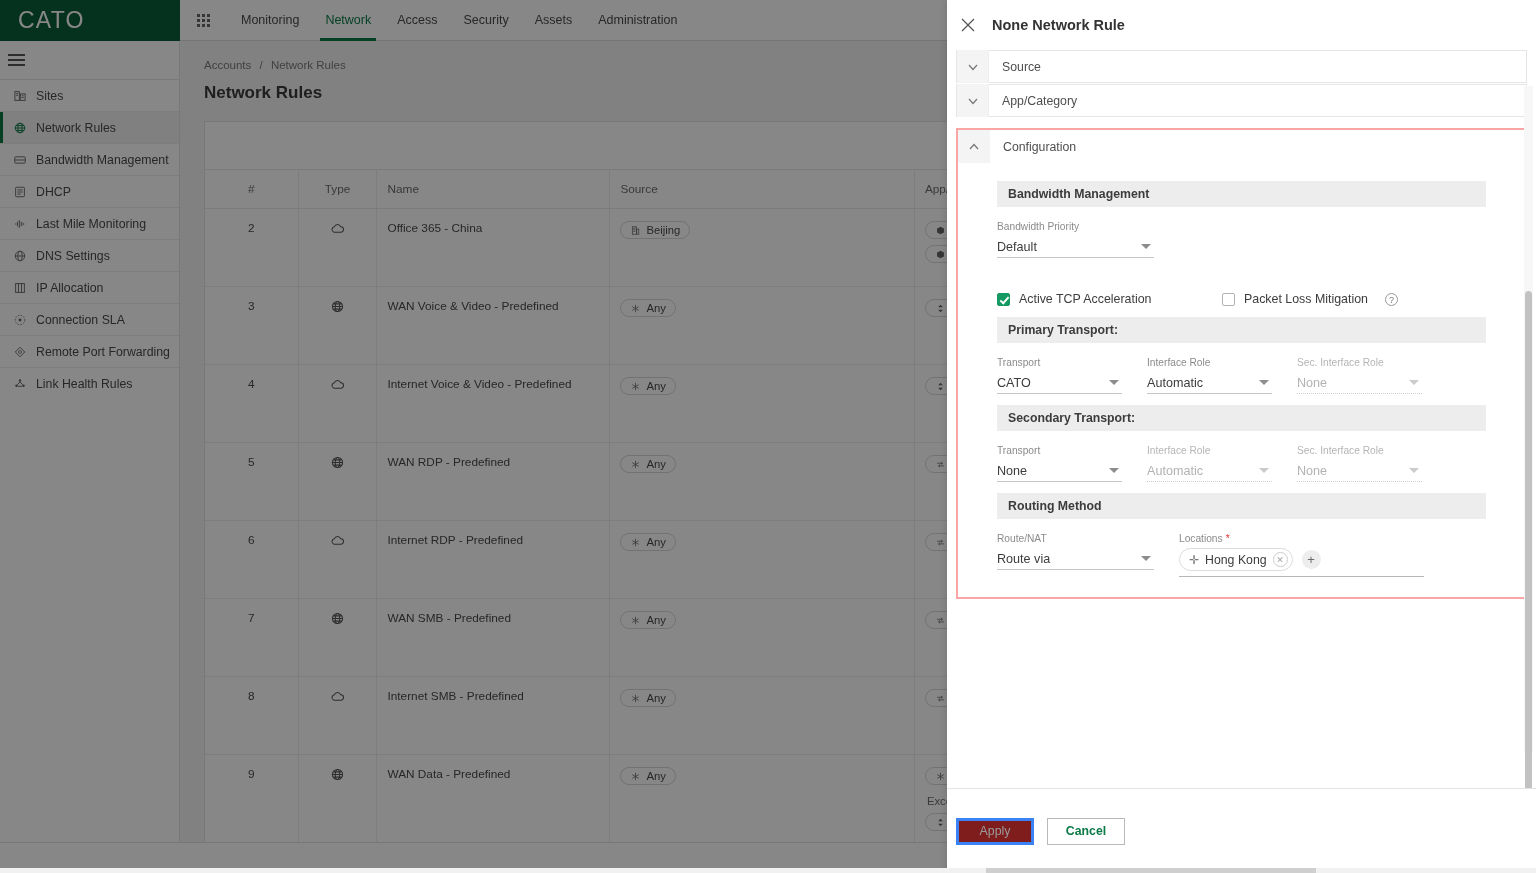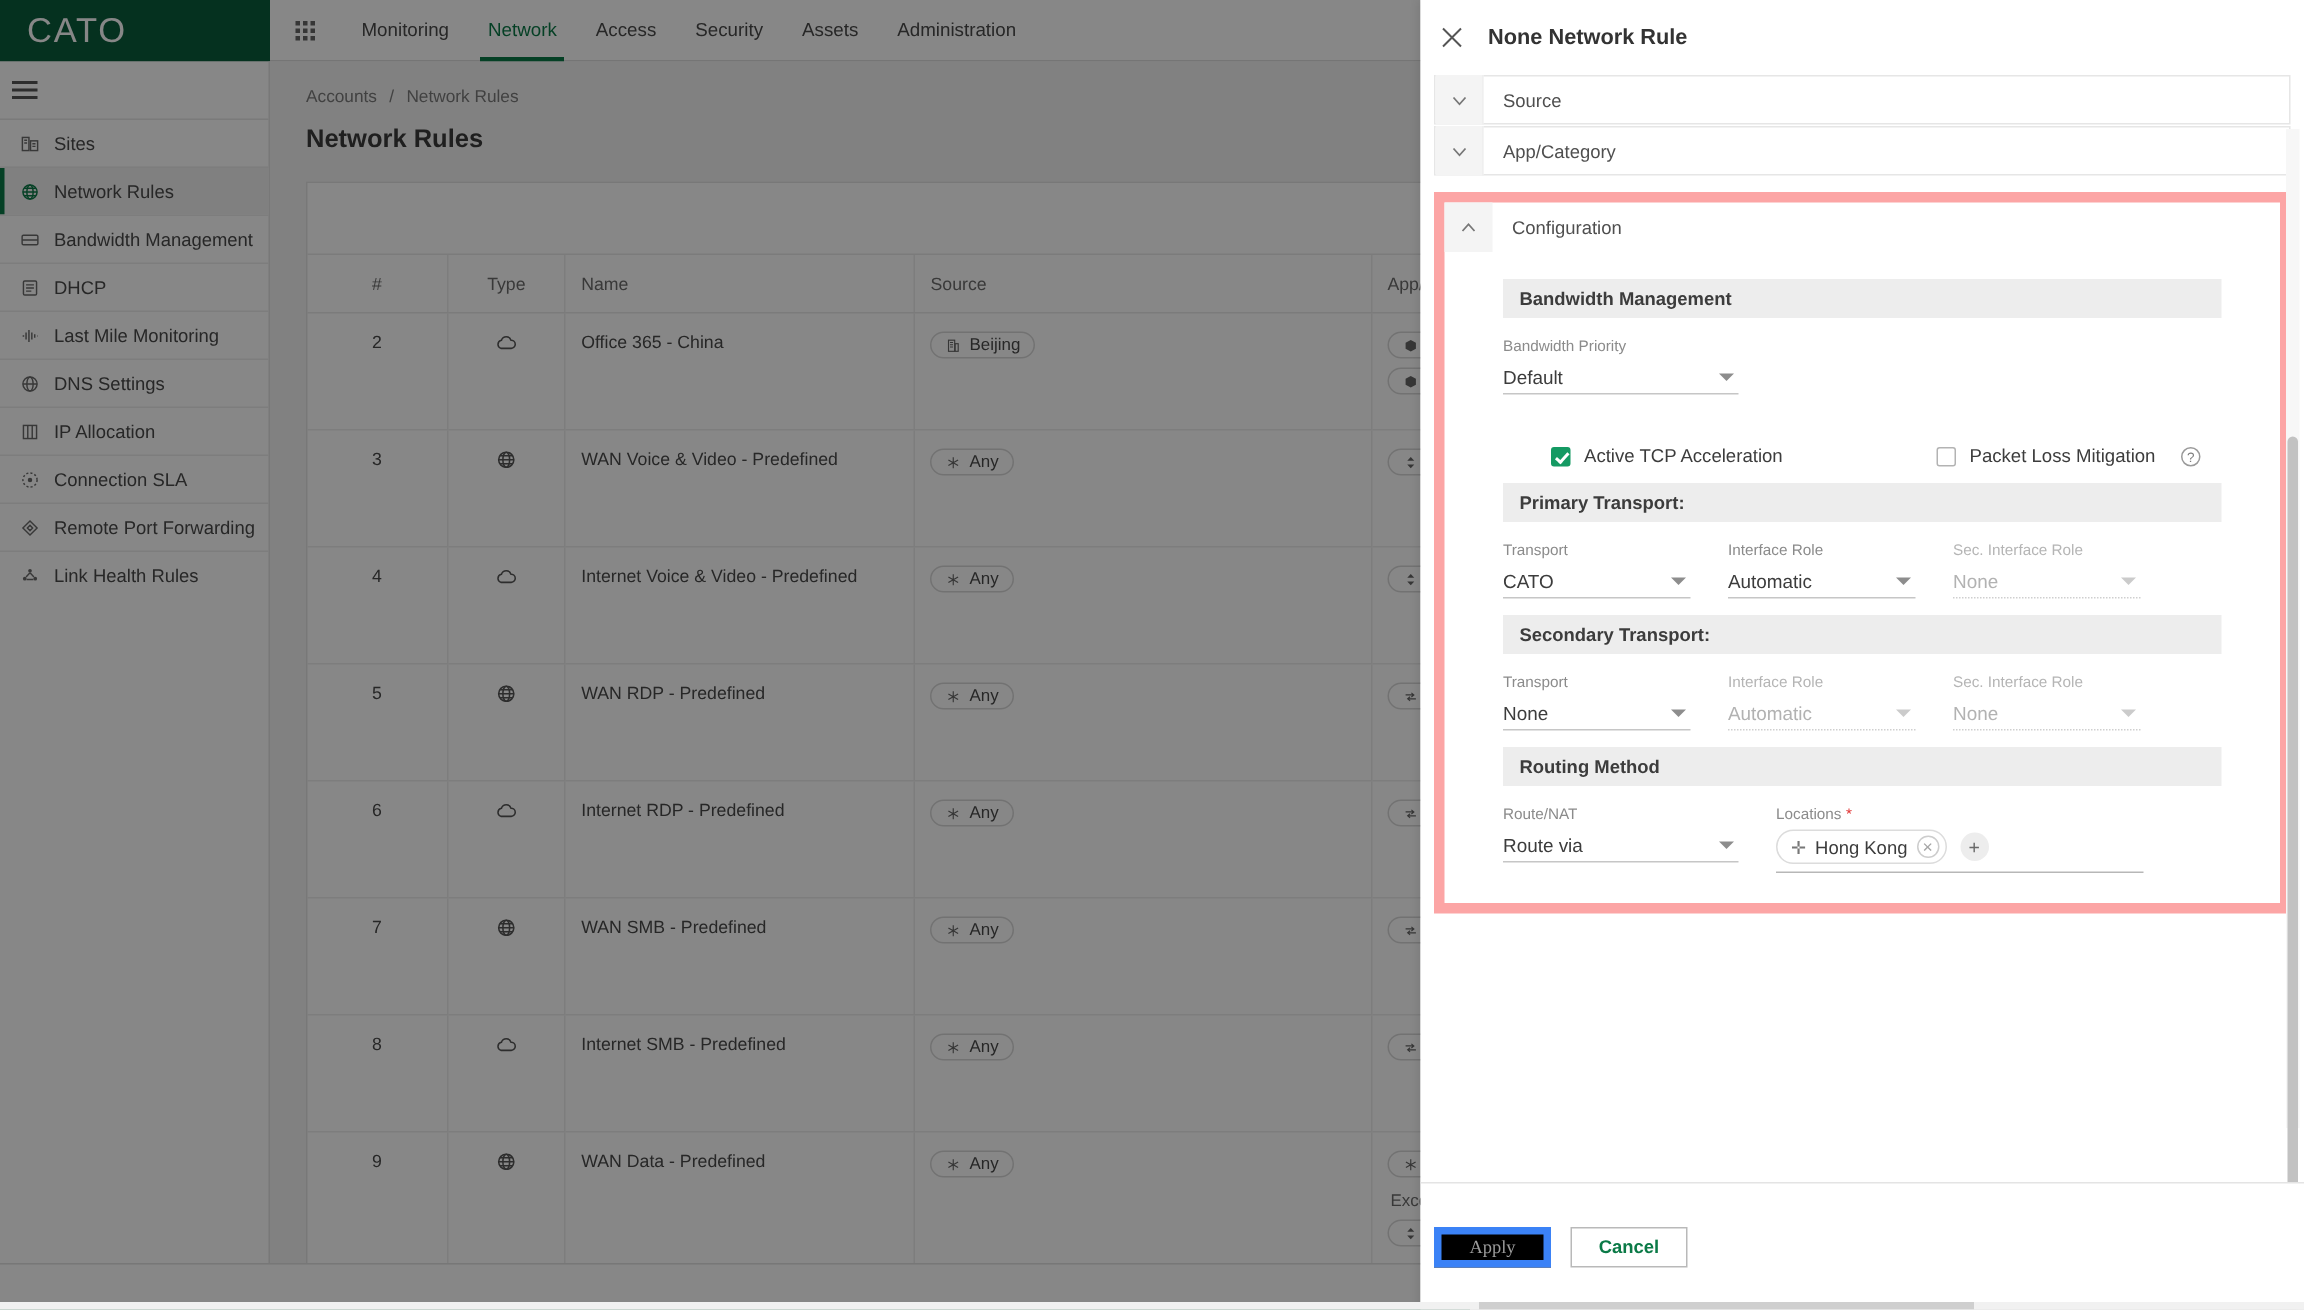--- a/index.html
+++ b/index.html
@@ -128,21 +128,21 @@
   }
   .acc .caret {
     width: 32px; height: 33px; background: #f4f4f4; display: flex;
     align-items: center; justify-content: center; color: #777; cursor: pointer; flex: none;
     border-right: 1px solid #efefef;
   }
   .acc .caret svg { width: 12px; height: 12px; }
   .acc .acc-label { font-size: 12.3px; color: #4f4f4f; padding-left: 13px; }
 
   .acc-open {
-    border: 7px solid #fca5a5; background: #fff; margin-top: 11px;
+    border: 2px solid #fca5a5; background: #fff; margin-top: 11px;
   }
   .acc-open .acc-head { display: flex; align-items: center; height: 33px; }
   .acc-open .caret { width: 32px; height: 33px; background: #f4f4f4; display: flex; align-items: center; justify-content: center; color: #777; cursor: pointer; flex: none; }
   .acc-open .caret svg { width: 12px; height: 12px; }
   .acc-open .acc-label { font-size: 12.3px; color: #4f4f4f; padding-left: 13px; }
   .acc-content { padding: 14px 39px 20px 39px; }
 
   .sec-head {
     background: #ededed; height: 26px; display: flex; align-items: center;
     padding-left: 11px; font-size: 12.3px; font-weight: bold; color: #3c3c3c;
@@ -157,21 +157,21 @@
     font-size: 12.6px; color: #3c3c3c; height: 22px;
     display: flex; align-items: center; justify-content: space-between;
     border-bottom: 1px solid #c6c6c6; padding-right: 3px; cursor: pointer;
   }
   .field .fval .arrow { width: 0; height: 0; border-left: 5px solid transparent; border-right: 5px solid transparent; border-top: 5px solid #8d8d8d; }
   .field.disabled .flabel { color: #b5b5b5; }
   .field.disabled .fval { color: #b2b2b2; border-bottom: 1px dotted #cfcfcf; cursor: default; }
   .field.disabled .fval .arrow { border-top-color: #cbcbcb; }
 
   .cbrow { display: flex; align-items: center; margin-top: 34px; }
-  .cbitem { display: flex; align-items: flex-end; gap: 9px; font-size: 12.4px; color: #3c3c3c; cursor: pointer; margin-left: 32px; }
+  .cbitem { display: flex; align-items: flex-end; gap: 9px; font-size: 12.4px; color: #3c3c3c; cursor: pointer; }
   .cbox { width: 13px; height: 13px; border: 1px solid #b3b3b3; background: #fff; border-radius: 2px; flex: none; }
   .cbox.on { background: #159a63; border-color: #159a63; position: relative; }
   .cbox.on::after {
     content: ""; position: absolute; left: 4px; top: 1px; width: 3px; height: 7px;
     border: solid #fff; border-width: 0 2px 2px 0; transform: rotate(42deg);
   }
   .help-ic {
     width: 13px; height: 13px; border: 1px solid #9a9a9a; border-radius: 50%;
     font-size: 9px; color: #7c7c7c; display: inline-flex; align-items: center;
     justify-content: center; margin-left: 8px; cursor: pointer;
@@ -191,21 +191,21 @@
     justify-content: center; cursor: pointer;
   }
   .add-btn {
     width: 19px; height: 19px; border-radius: 50%; background: #ededed;
     color: #6a6a6a; font-size: 13px; display: inline-flex; align-items: center;
     justify-content: center; cursor: pointer; flex: none;
   }
 
   .drawer-foot { flex: none; border-top: 1px solid #e4e4e4; height: 85px; display: flex; align-items: center; gap: 13px; padding-left: 9px; }
   .btn { height: 27px; min-width: 78px; font-size: 12.3px; display: inline-flex; align-items: center; justify-content: center; cursor: pointer; }
-  .btn-apply { background: #000000; color: #9b9b9b; border: 5px solid #3b82f6; cursor: default; font-family: Liberation Serif, serif; }
+  .btn-apply { background: #7f1d1d; color: #9b9b9b; border: 3px solid #3b82f6; cursor: default; }
   .btn-cancel { background: #fff; color: #0b7a47; border: 1px solid #b9b9b9; font-weight: bold; }
 
   .dsb { position: absolute; right: 3px; top: 36px; width: 9px; bottom: 36px; background: #f7f7f7; }
   .dsb .thumb { position: absolute; left: 1px; width: 7px; top: 205px; height: 550px; background: #c2c2c2; border-radius: 4px; cursor: pointer; }
   .page-sb { position: absolute; right: 0; bottom: 0; width: 1536px; height: 5px; background: #f1f1f1; }
   .page-sb .thumb2 { position: absolute; left: 986px; width: 330px; height: 5px; background: #cfcfcf; }
 </style>
 </head>
 <body>
 

